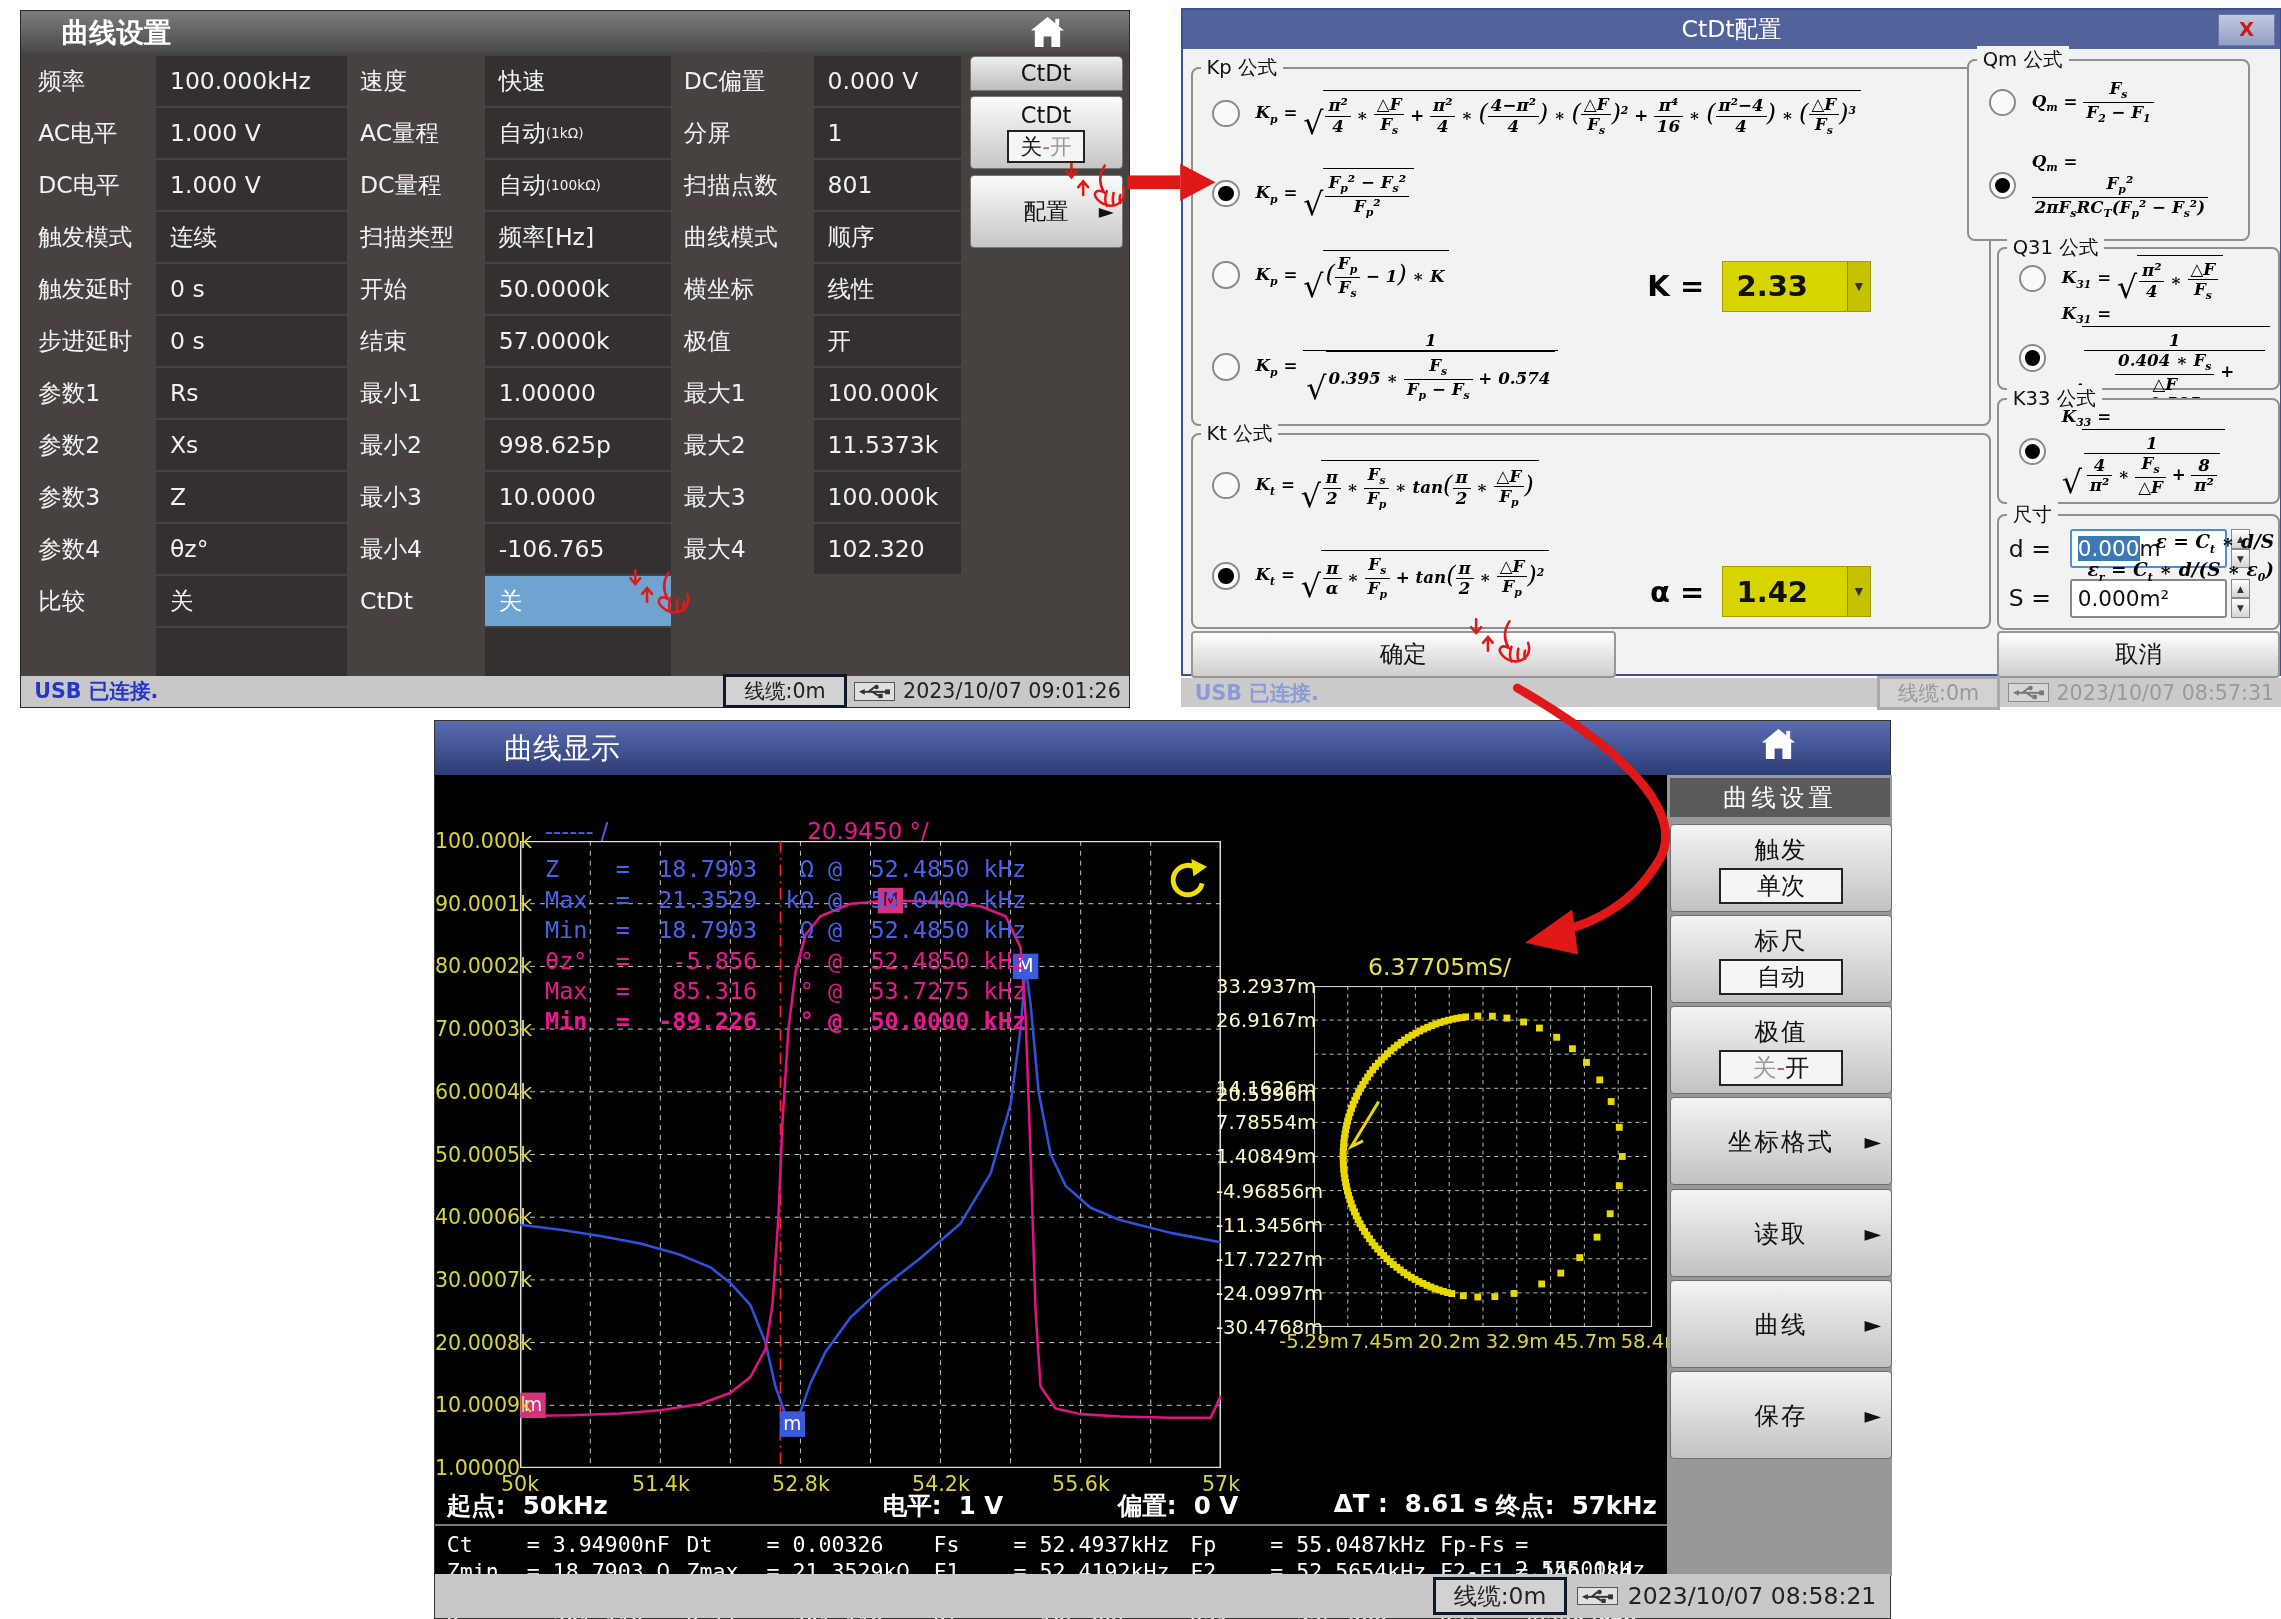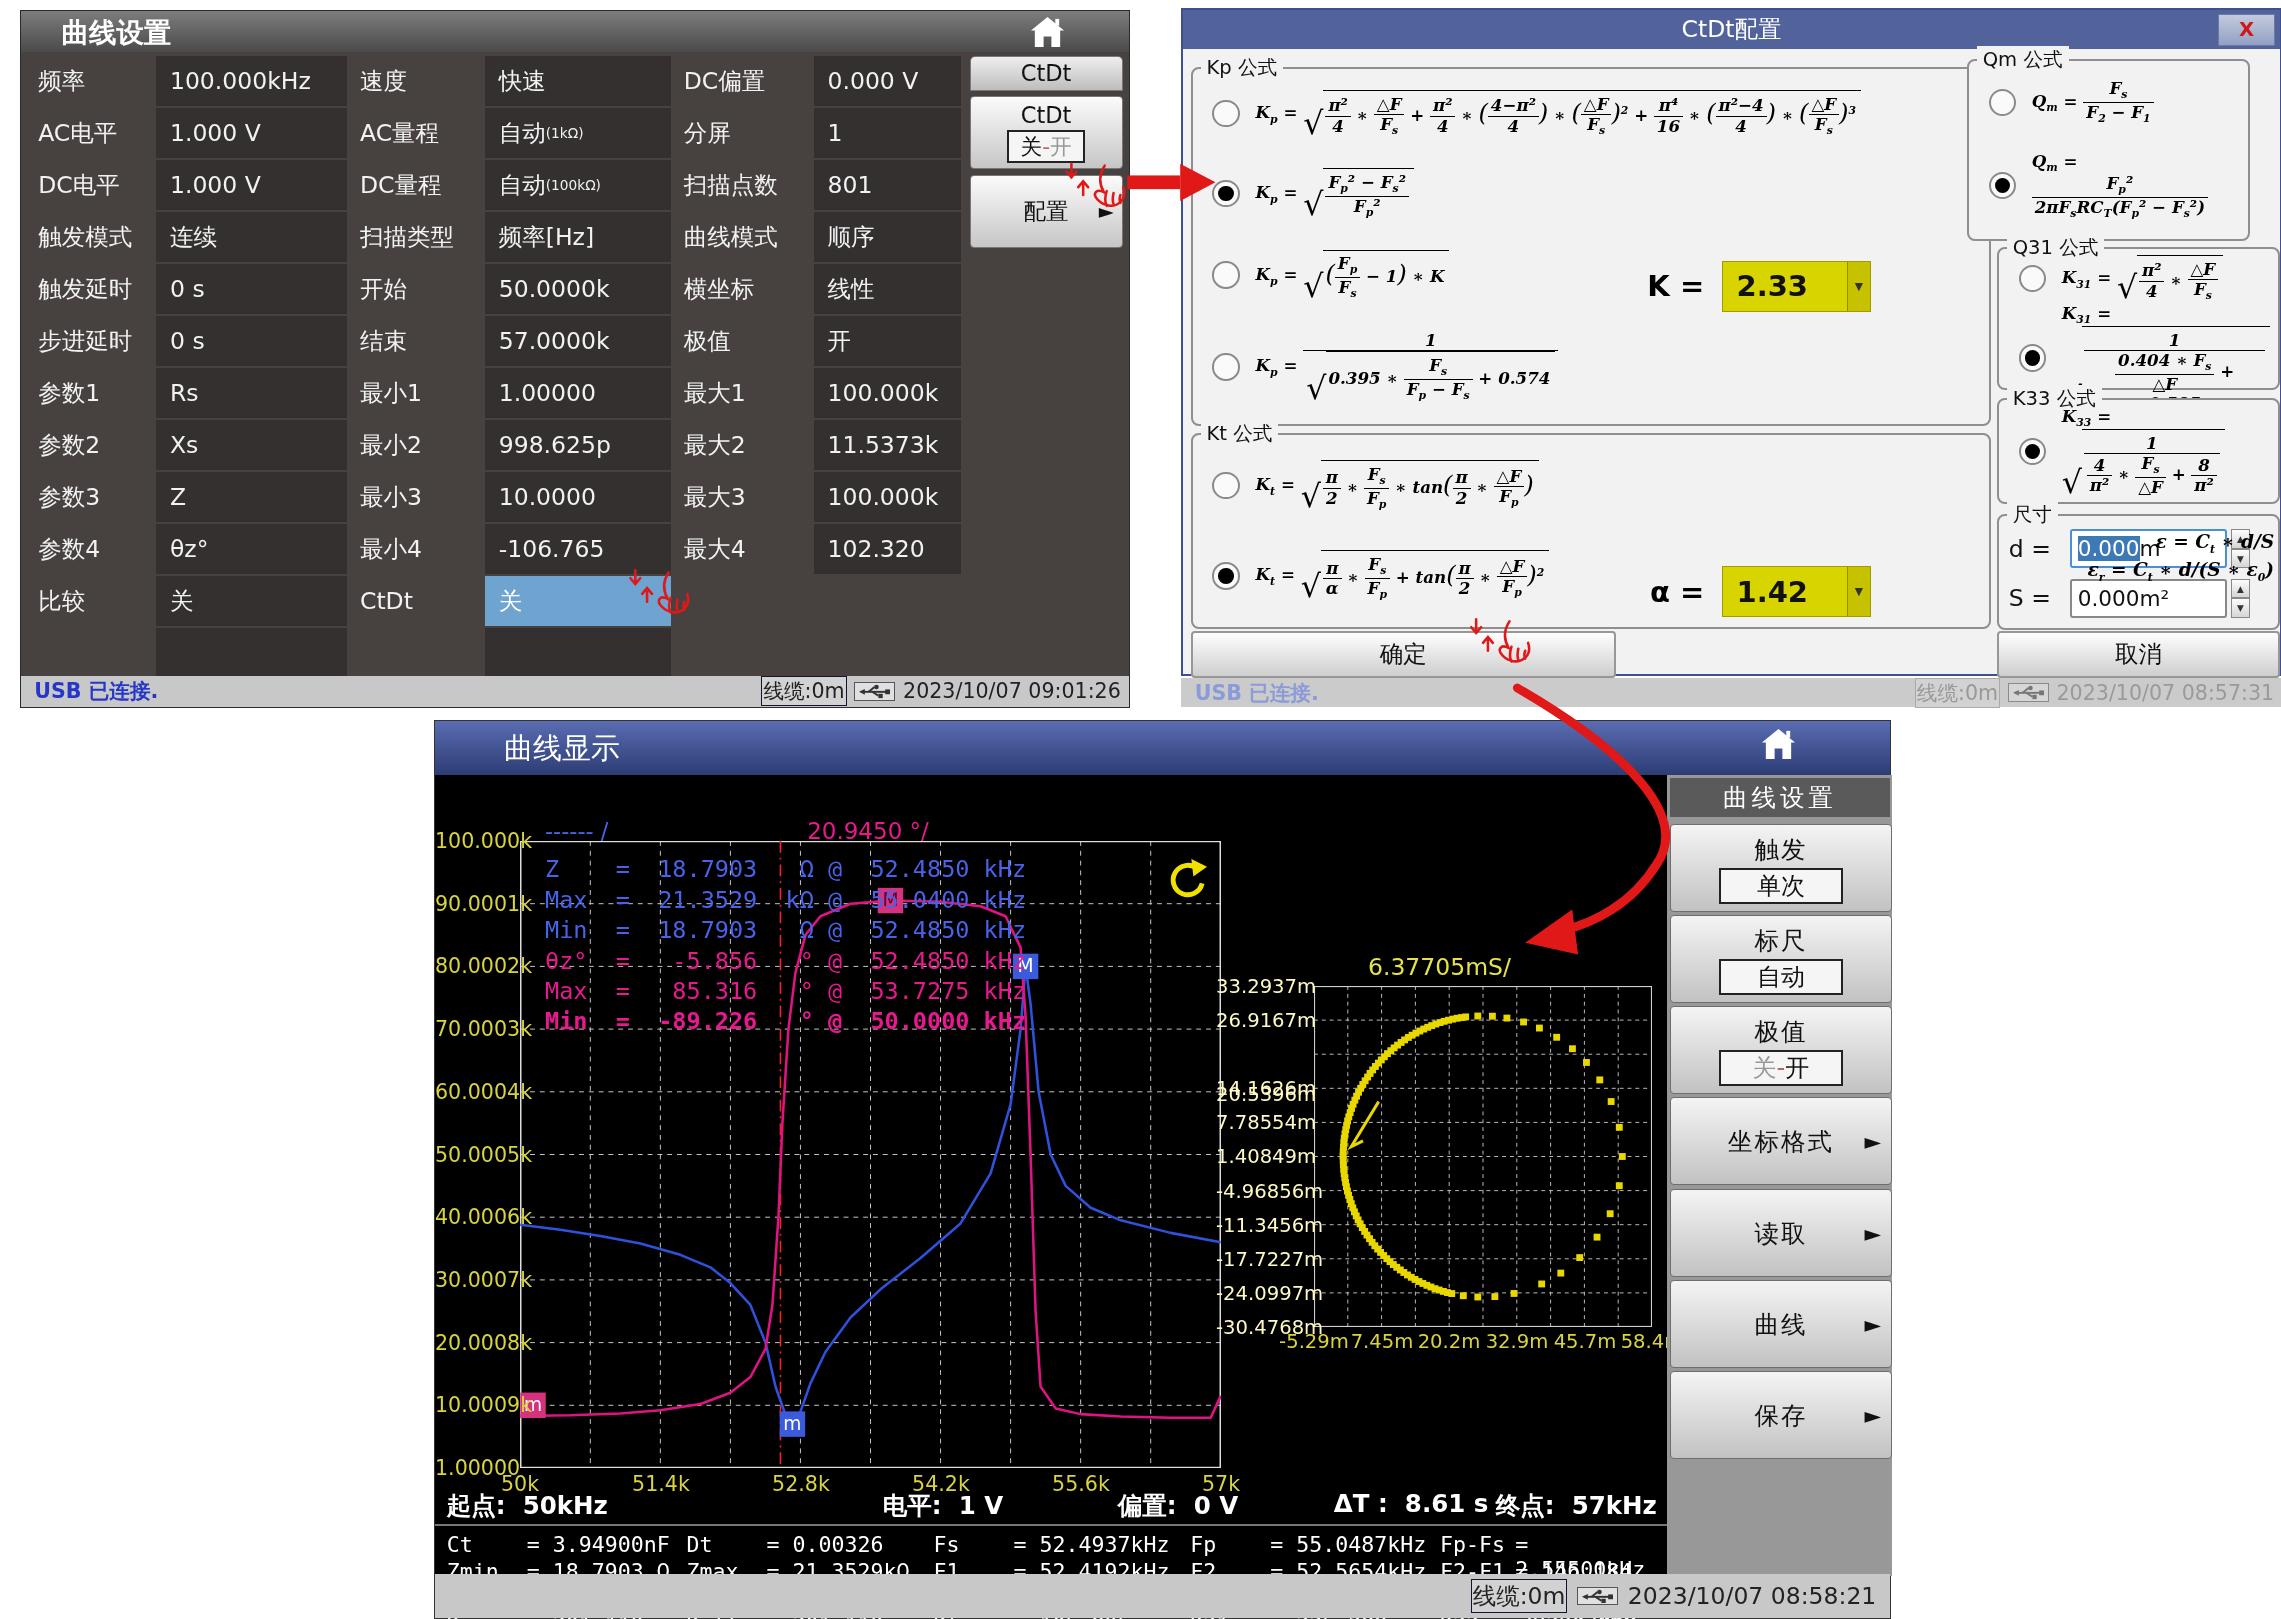--- a/index.html
+++ b/index.html
@@ -28,21 +28,21 @@
           color:#111;display:flex;flex-direction:column;align-items:center;justify-content:center;cursor:pointer;}
   .sb-btn .lab{font-size:22.5px;}
   .tgl{border:2px solid #222;background:#f5f5f5;padding:0 11.8px;font-size:21.6px;margin-top:2px;}
   .tgl .on-dim,.tgl .off-dim{color:#999;}
   .tgl .sep{color:#b66;}
   .arrow-r{position:absolute;right:7.8px;font-size:19.6px;color:#111;}
   .statusbar{background:#c8c8c8;color:#222;font-size:20.6px;display:flex;align-items:center;}
   #lp-status{position:absolute;left:0;bottom:0;width:100%;height:31px;}
   .st-left{color:#2637c8;font-weight:bold;margin-left:13.7px;}
   .st-right{margin-left:auto;display:flex;align-items:center;gap:7.8px;margin-right:7.8px;}
-  .cablebox{border:1px solid #0f172a;padding:0 1px;background:#d2d2d2;}
+  .cablebox{border:3px solid #0f172a;padding:0 18px;background:#d2d2d2;}
   .usbbox{border:1px solid #555;background:#e0e0e0;padding:1px 3.9px;display:flex;align-items:center;}
 
   
   #dialog{left:1181px;top:7.8px;width:1101px;height:668px;background:#f2f2f2;border:2px solid #3f5090;}
   #dlg-title{position:absolute;left:0;top:0;width:100%;height:39px;background:#52639b;color:#fff;
              font-size:23.5px;display:flex;align-items:center;justify-content:center;}
   #dlg-close{position:absolute;right:4.9px;top:3.9px;width:55px;height:30px;border:1px solid #6a7aa8;
              background:linear-gradient(#c3cade,#93a0c4);color:#d01818;font-weight:bold;font-size:19.6px;
              display:flex;align-items:center;justify-content:center;cursor:pointer;}
   .grp{position:absolute;border:2px solid #8f8f8f;border-radius:7.8px;background:#f2f2f2;}

